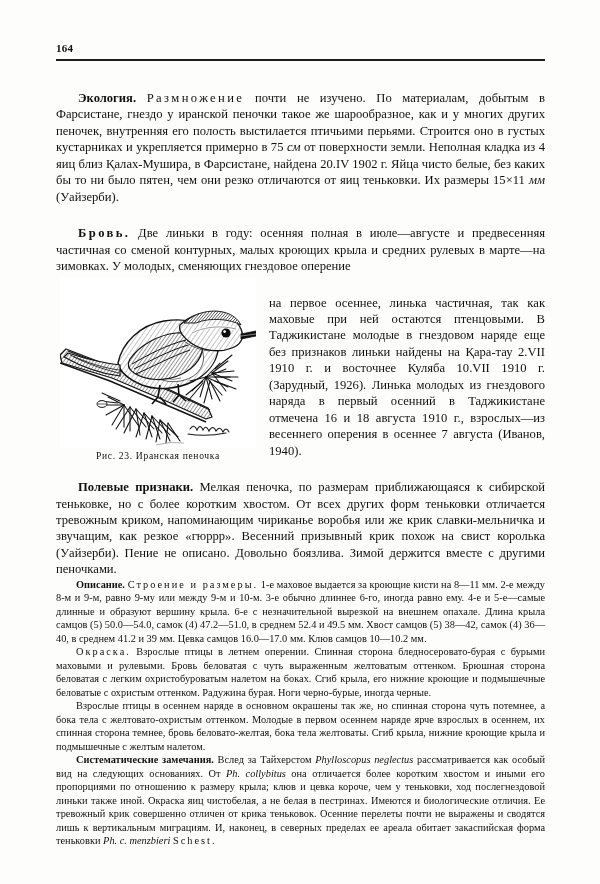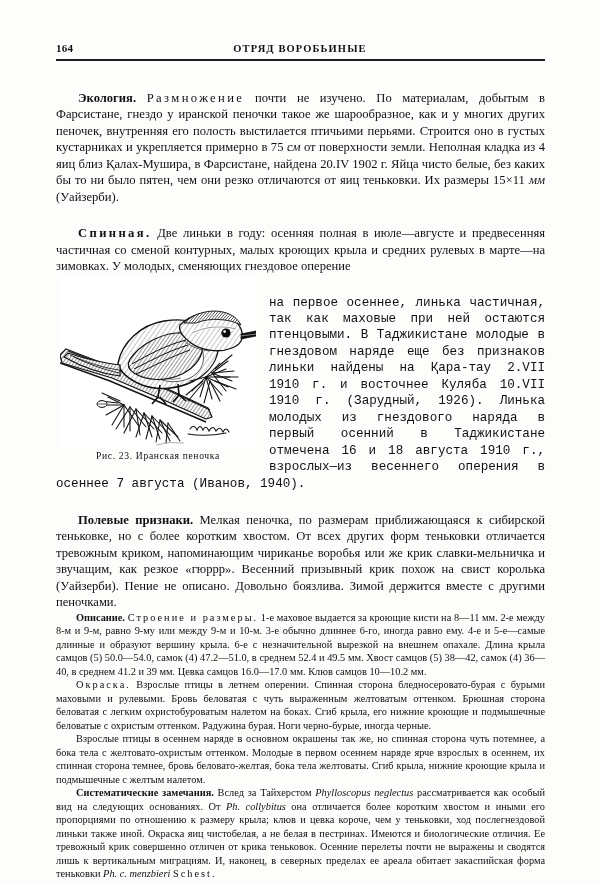--- a/index.html
+++ b/index.html
@@ -72,21 +72,21 @@
     text-align: justify;
     text-justify: inter-word;
     hyphens: manual;
   }
   .p-main {
     font-size: 12.6px;
     line-height: 16.45px;
     text-indent: 22px;
     margin-top: 20px;
   }
-  .p-main.noind { text-indent: 0; font-family: Liberation Mono, monospace; }
+  .p-main.noind { text-indent: 0; }
 
   b, .bold { font-weight: bold; }
   i, .ital { font-style: italic; }
   .sp {
     letter-spacing: 2.4px;
   }
   .sp-b {
     font-weight: bold;
     letter-spacing: 2.4px;
   }
@@ -130,30 +130,29 @@
 
   .wrap-text { }
 </style>
 </head>
 <body>
 
 <div class="page">
 
   <div class="running-head">
     <div class="folio">164</div>
-    <div class="head-title">ОТРЯД ВОРОБЬИНЫЕ</div>
   </div>
   <div class="rule"></div>
 
   <div class="body-col">
 
     <p class="p-main"><b>Экология.</b> <span class="sp">Размножение</span><span> почти не изучено. По материалам, добытым в Фарсистане, гнездо у иранской пеночки такое же шарообразное, как и у многих других пеночек, внутренняя его полость выстилается птичьими перьями. Строится оно в густых кустарниках и укрепляется примерно в 75 </span><i>см</i><span> от поверхности земли. Неполная кладка из 4 яиц близ Қалах-Мушира, в Фарсистане, найдена 20.IV 1902 г. Яйца чисто белые, без каких бы то ни было пятен, чем они резко отличаются от яиц теньковки. Их размеры 15×11 </span><i>мм</i><span> (Уайзерби).</span></p>
 
 
-    <p class="p-main"><span class="sp-b">Спинная.</span><span> Две линьки в году: осенняя полная в июле—августе и предвесенняя частичная со сменой контурных, малых кроющих крыла и средних рулевых в марте—на зимовках. У молодых, сменяющих гнездовое оперение </span></p>
+    <p class="p-main"><span class="sp-b">Бровь.</span><span> Две линьки в году: осенняя полная в июле—августе и предвесенняя частичная со сменой контурных, малых кроющих крыла и средних рулевых в марте—на зимовках. У молодых, сменяющих гнездовое оперение </span></p>
 
     <div class="figure-float">
       <div class="fig-art">
         <svg viewBox="0 0 196 171" width="196" height="171" xmlns="http://www.w3.org/2000/svg">
           <defs>
             <pattern id="hatch" width="3" height="3" patternUnits="userSpaceOnUse" patternTransform="rotate(35)">
               <rect width="3" height="3" fill="#ffffff"></rect>
               <line x1="0" y1="0" x2="0" y2="3" stroke="#1d1d1d" stroke-width="0.9"></line>
             </pattern>
             <pattern id="hatchLight" width="4" height="4" patternUnits="userSpaceOnUse" patternTransform="rotate(35)">

